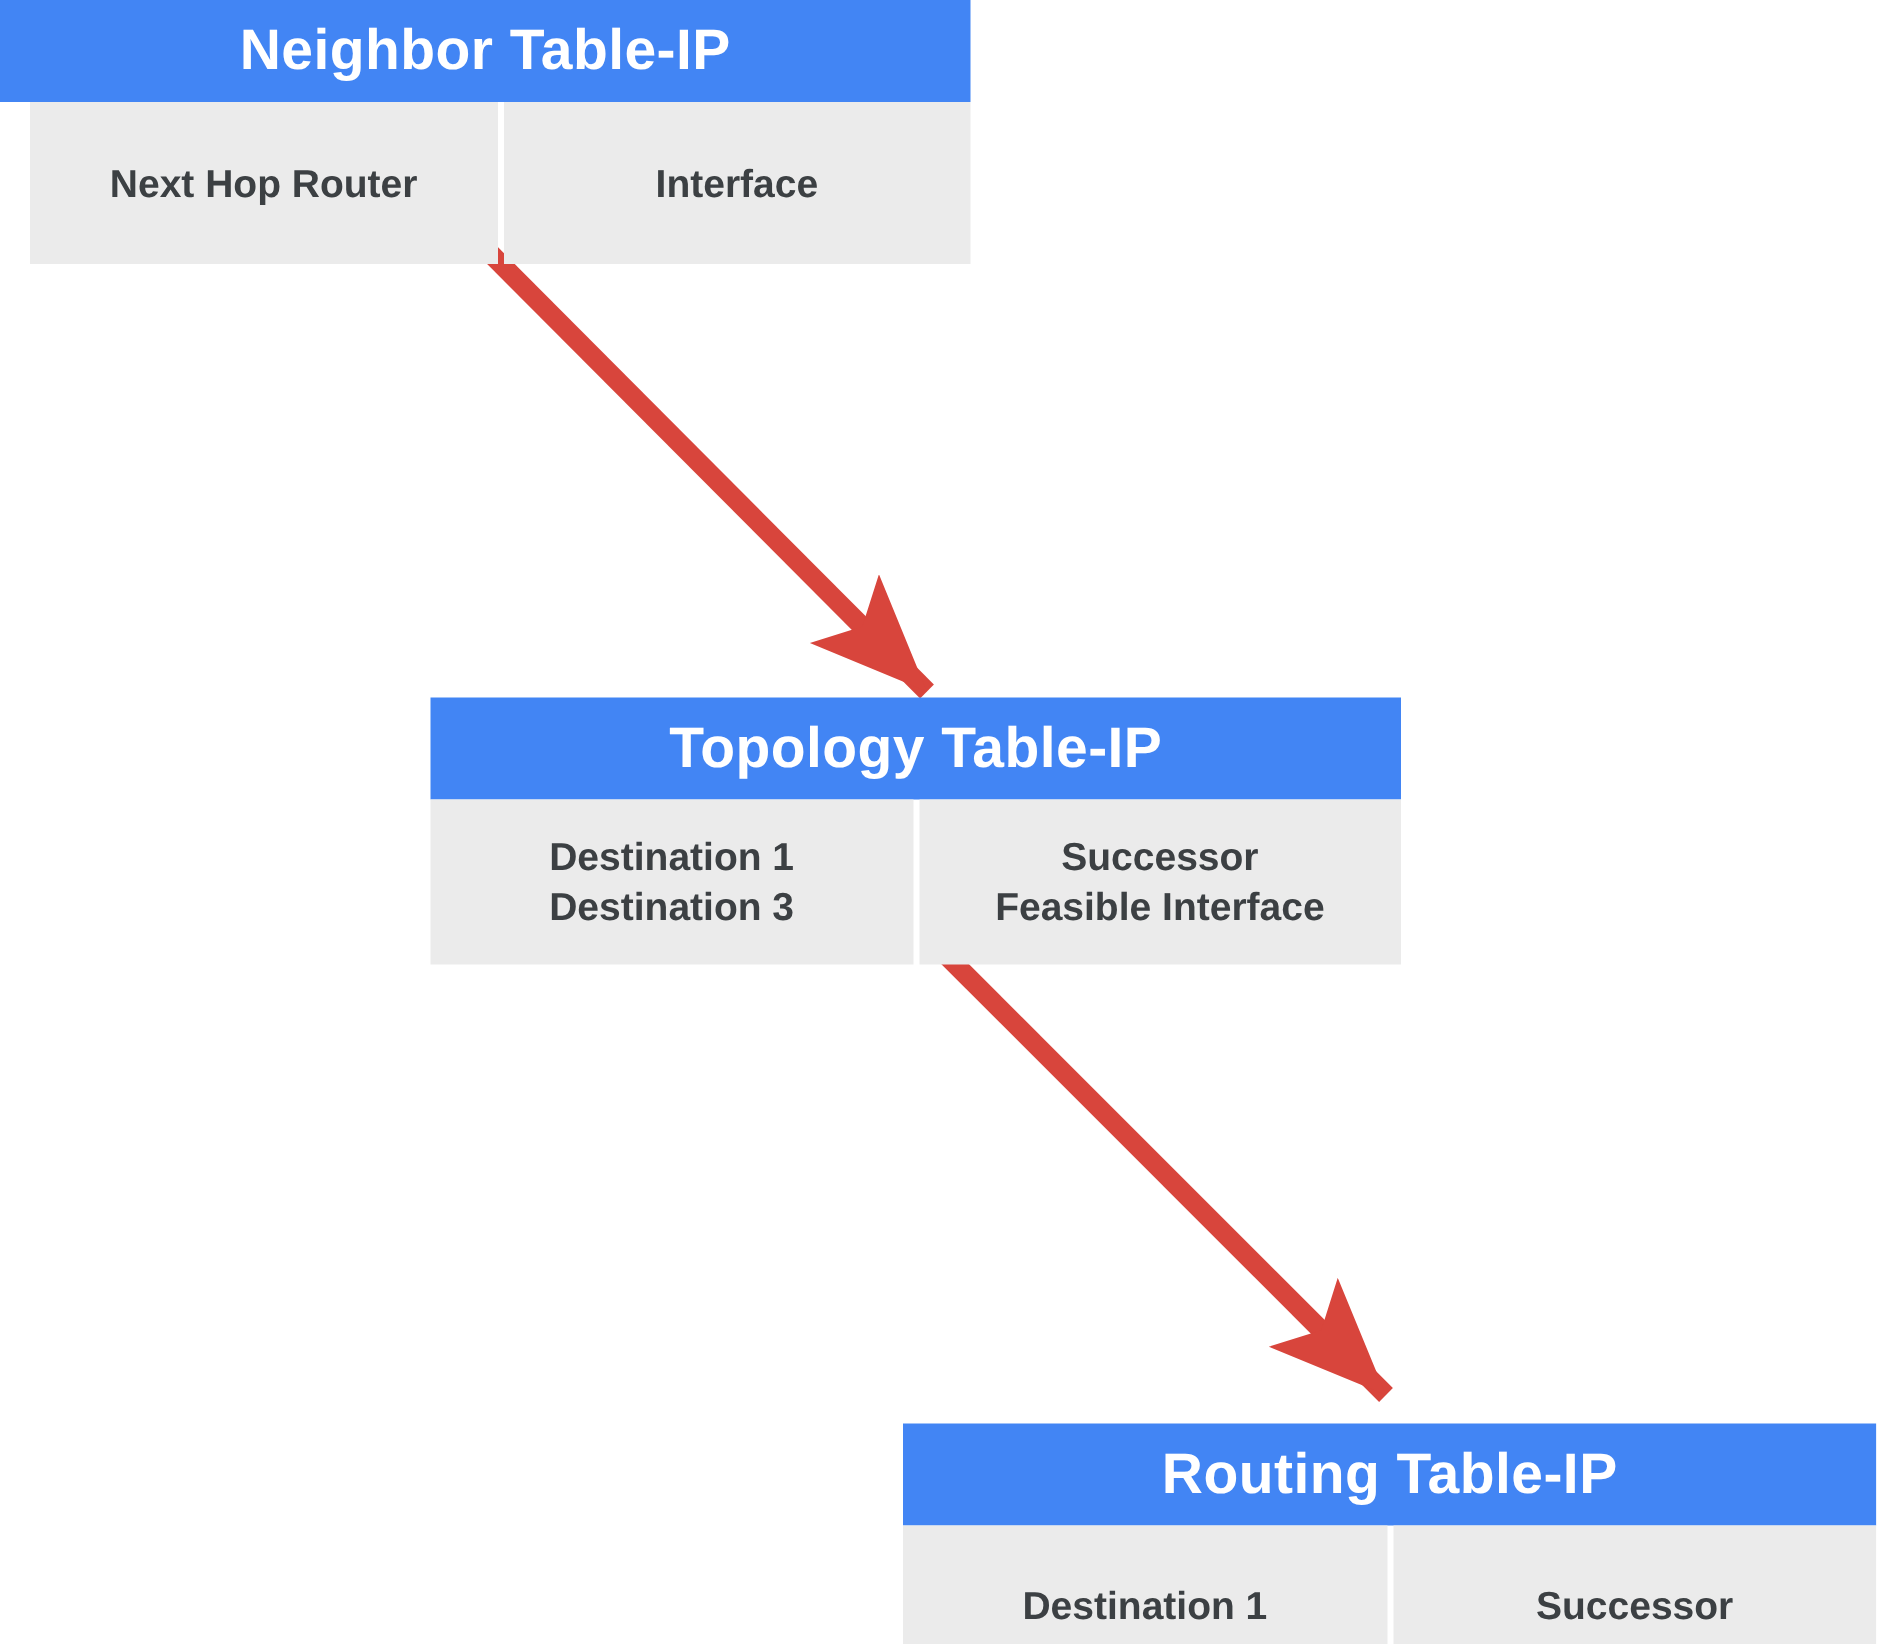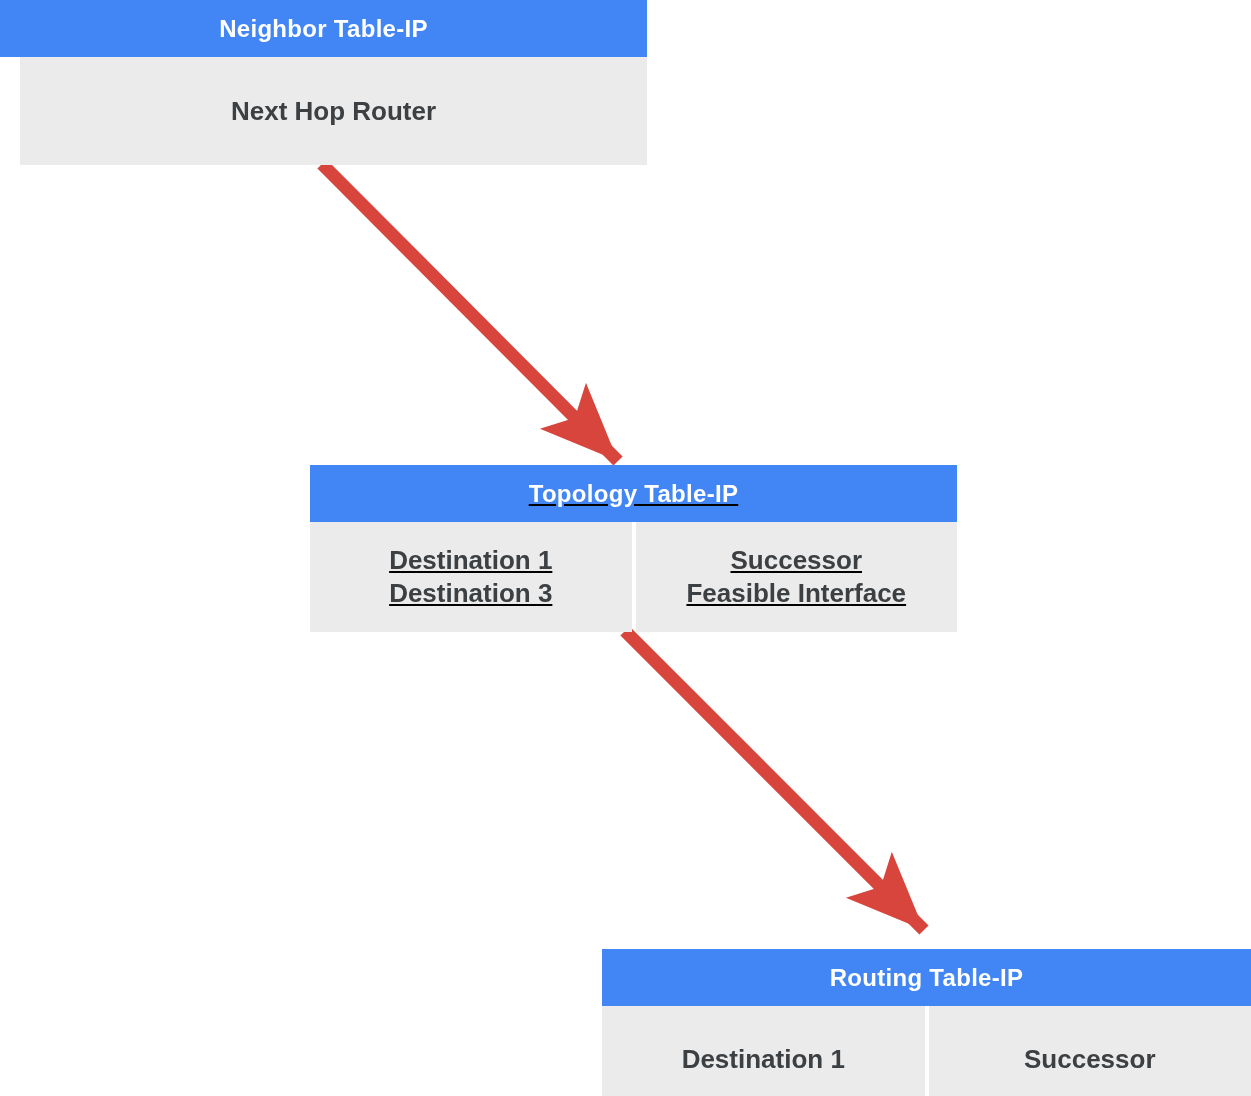--- a/index.html
+++ b/index.html
@@ -20,27 +20,27 @@
     overflow: hidden;
     font-family: "Liberation Sans", "DejaVu Sans", sans-serif;
   }
   .arrows-layer {
     position: absolute;
     left: 0; top: 0;
     pointer-events: none;
   }
   .tbl { position: absolute; }
   .tbl-header {
-    height: 57px;
+    height: 68px;
     background: var(--header-bg);
     color: var(--header-text);
     display: flex;
     align-items: center;
     justify-content: center;
-    font-size: 24px;
+    font-size: 38px;
     font-weight: 700;
     letter-spacing: 0.3px;
   }
   .tbl-body {
     display: flex;
     gap: 4px;
   }
   .tbl-cell {
     flex: 1 1 0;
     background: var(--body-bg);
@@ -50,21 +50,21 @@
     align-items: center;
     justify-content: center;
     font-size: 26px;
     font-weight: 600;
     line-height: 33px;
     text-align: center;
   }
   
   .tbl-neighbor { left: 0;   top: 0;   width: 647px; }
   .tbl-neighbor .tbl-body { height: 108px; padding-left: 20px; }
-  .tbl-topology { left: 310px; top: 465px; width: 647px; text-decoration: underline; }
+  .tbl-topology { left: 287px; top: 465px; width: 647px; }
   .tbl-topology .tbl-body { height: 110px; }
   .tbl-routing  { left: 602px; top: 904px; width: 649px; margin-top: 45px; }
   .tbl-routing  .tbl-body { height: 107px; }
 </style>
 </head>
 <body>
 
 <div class="canvas">
 
   <svg class="arrows-layer" width="1251" height="1096" viewBox="0 0 1251 1096">
@@ -75,20 +75,23 @@
     </defs>
     <line x1="322" y1="164" x2="618" y2="461" style="stroke: var(--arrow)" stroke-width="13" marker-end="url(#arrowhead)"></line>
     <line x1="625" y1="631" x2="924" y2="930" style="stroke: var(--arrow)" stroke-width="13" marker-end="url(#arrowhead)"></line>
   </svg>
 
   <div class="tbl tbl-neighbor">
     <div class="tbl-header">Neighbor Table-IP</div>
     <div class="tbl-body">
       <div class="tbl-cell">
         <div>Next Hop Router</div>
+      </div>
+      <div class="tbl-cell">
+        <div>Interface</div>
       </div>
     </div>
   </div>
 
   <div class="tbl tbl-topology">
     <div class="tbl-header">Topology Table-IP</div>
     <div class="tbl-body">
       <div class="tbl-cell">
         <div>Destination 1</div>
         <div>Destination 3</div>

